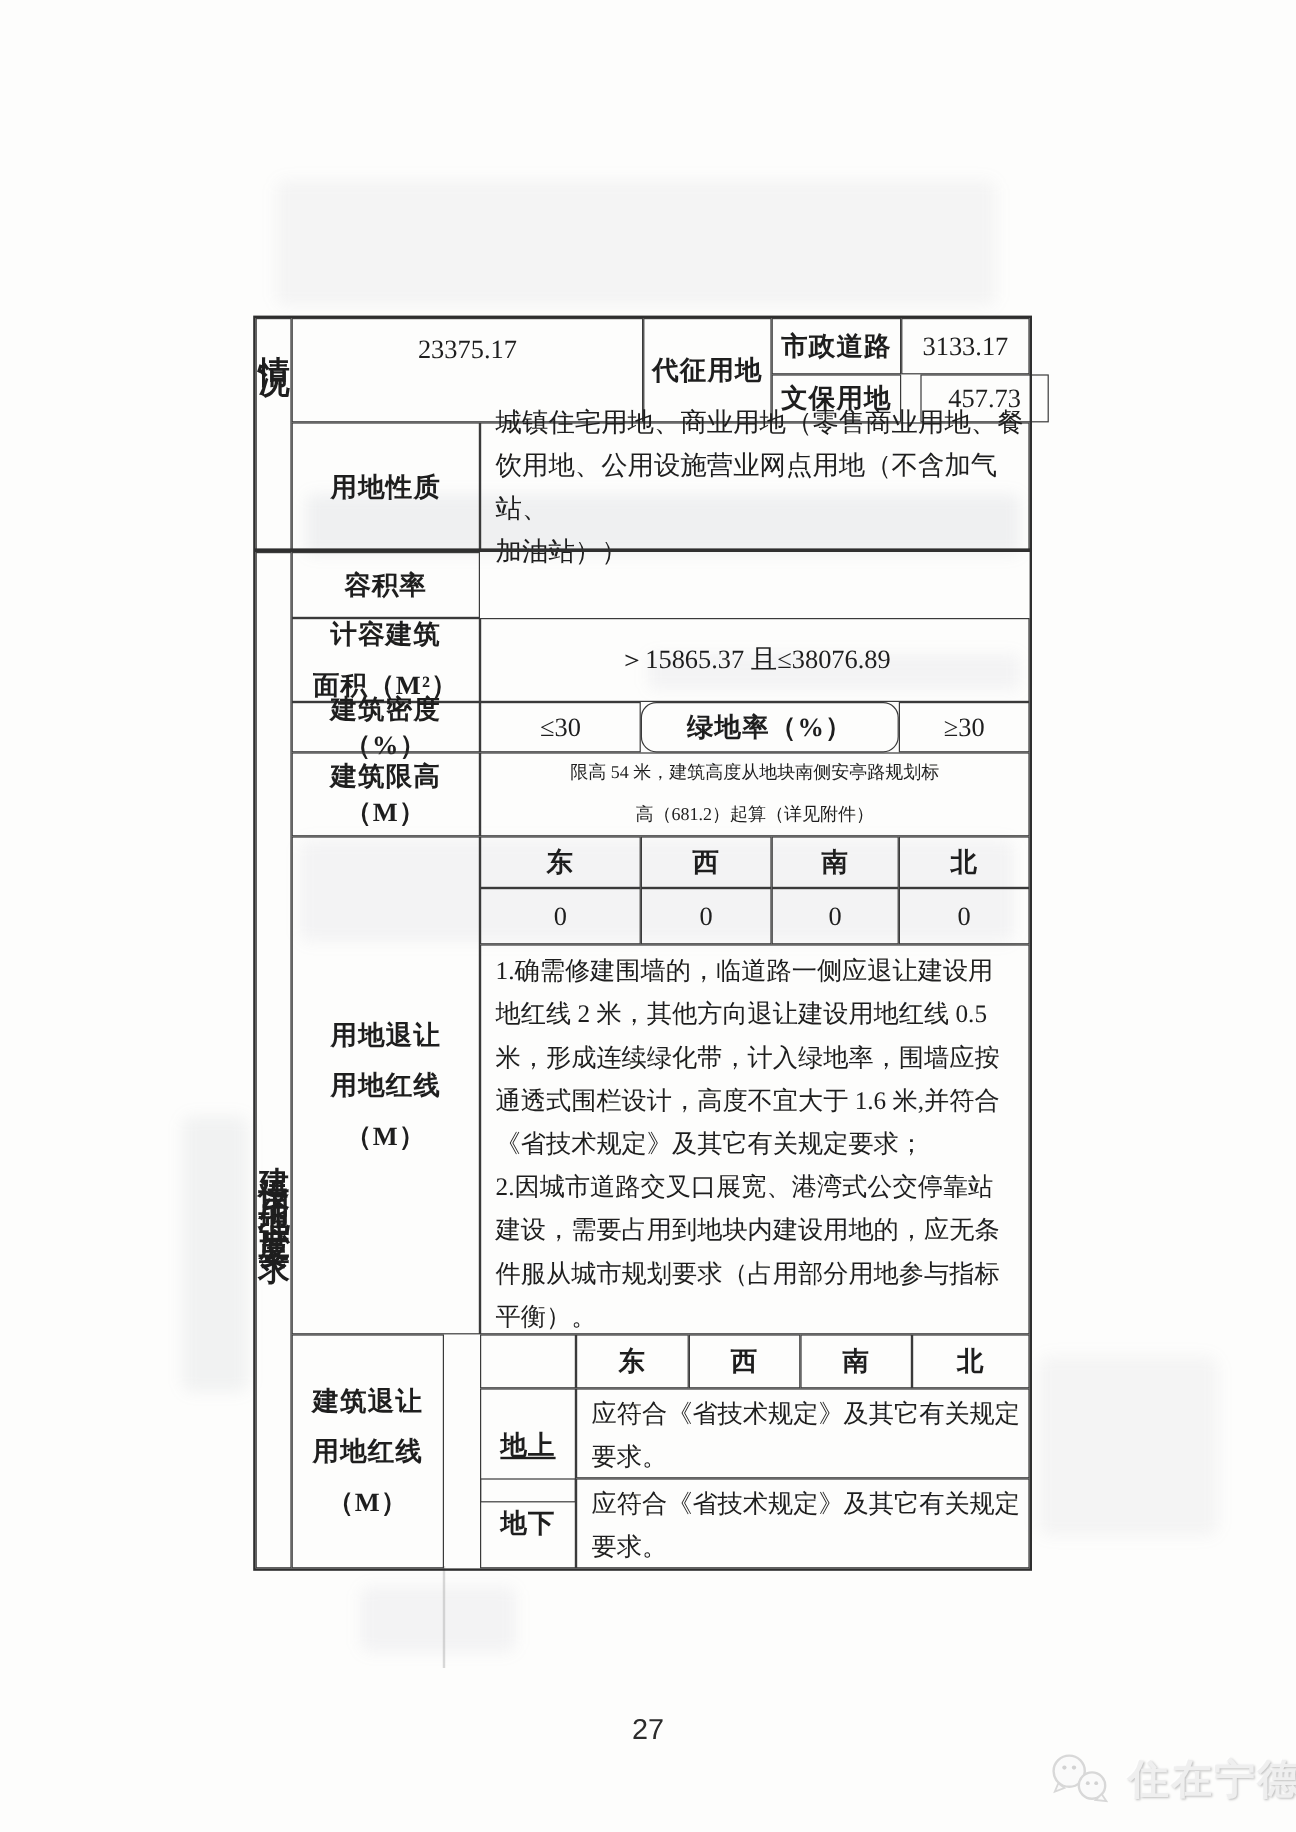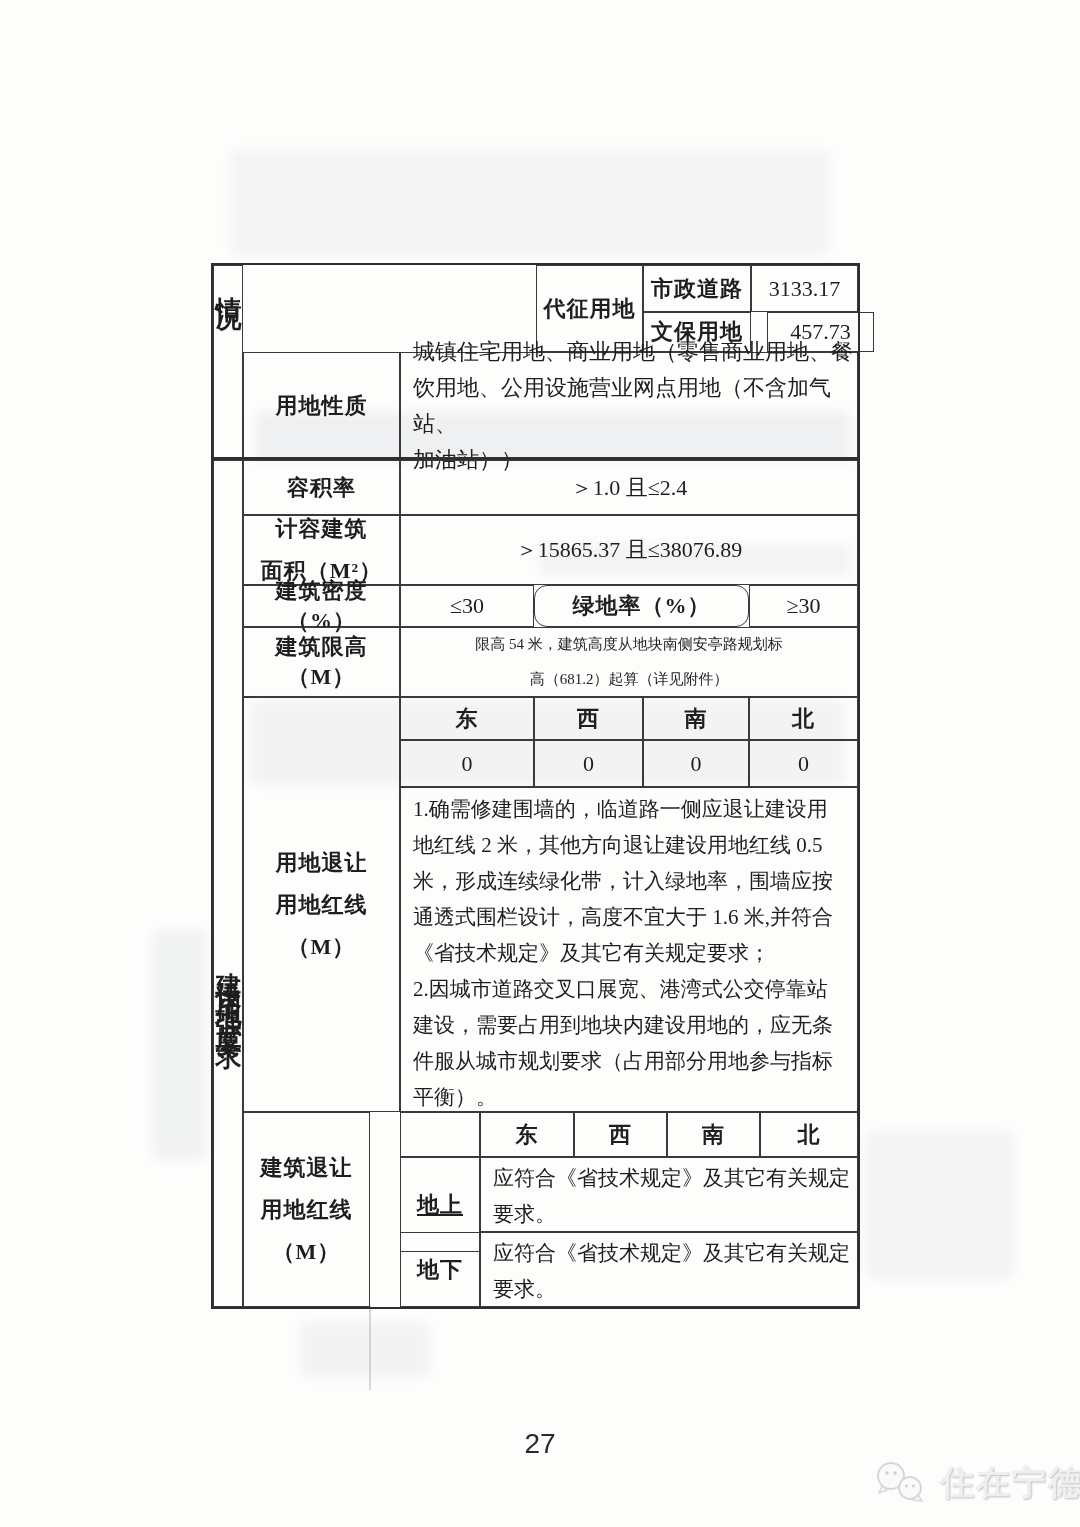--- a/index.html
+++ b/index.html
@@ -60,21 +60,21 @@
   .twoline{line-height:42px;}
   .heightval{font-size:15px;line-height:35px;white-space:pre-line;}
   .ugval{
     font-size:21px;line-height:36px;white-space:pre-line;
     justify-content:flex-start;text-align:left;
     padding:2px 6px 16px 12px;align-items:flex-start;
   }
   .footer-page{
     position:absolute;left:0;top:1428px;width:1080px;
     text-align:center;font-family:"Liberation Sans","DejaVu Sans",sans-serif;
-    font-size:28px;color:#2b2b2b;
+    font-size:24px;color:#2b2b2b;
   }
   .watermark{
     position:absolute;left:872px;top:1448px;width:200px;height:70px;
     display:flex;align-items:center;gap:10px;
   }
   .wm-text{
     font-family:"Liberation Sans","DejaVu Sans",sans-serif;
     font-size:34px;font-weight:700;color:#efefef;
     text-shadow:1px 1px 2px #bdbdbd,-1px -1px 1px #ffffff;
     letter-spacing:2px;white-space:nowrap;
@@ -97,33 +97,33 @@
   <div class="artifact-line" style="left:369px;top:1305px;height:85px;"></div>
 
   <div class="cell" style="left:213px;top:265px;width:30px;height:195px;align-items:flex-start;padding-top:10px;">
     <span class="vtext">情况</span>
   </div>
   <div class="cell" style="left:213px;top:460px;width:30px;height:847px;"></div>
   <div style="position:absolute;left:213px;top:952px;width:30px;height:330px;display:flex;justify-content:center;">
     <span class="vtext">建设用地强度要求</span>
   </div>
 
+  <div class="cell val" style="left:243px;top:265px;width:293px;height:87px;align-items:flex-start;padding-top:12px;">23375.17</div>
   <div class="cell lbl" style="left:536px;top:265px;width:107px;height:87px;">代征用地</div>
   <div class="cell lbl" style="left:643px;top:265px;width:108px;height:47px;">市政道路</div>
   <div class="cell val" style="left:751px;top:265px;width:107px;height:47px;">3133.17</div>
   <div class="cell lbl" style="left:643px;top:312px;width:108px;height:40px;">文保用地</div>
   <div class="cell val" style="left:751px;top:312px;width:107px;height:40px;margin-left:16px;">457.73</div>
 
   <div class="cell landuse-val" style="left:400px;top:352px;width:458px;height:108px;">城镇住宅用地、商业用地（零售商业用地、餐
 饮用地、公用设施营业网点用地（不含加气站、
 加油站））</div>
   <div class="cell lbl" style="left:243px;top:352px;width:157px;height:108px;">用地性质</div>
 
   <div class="cell lbl" style="left:243px;top:460px;width:157px;height:55px;">容积率</div>
-  <div class="cell val" style="left:400px;top:460px;width:458px;height:55px;">＞1.0 且≤2.4</div>
 
   <div class="cell lbl pre twoline" style="left:243px;top:515px;width:157px;height:70px;">计容建筑
 面积（M²）</div>
   <div class="cell val" style="left:400px;top:515px;width:458px;height:70px;">＞15865.37 且≤38076.89</div>
 
   <div class="cell lbl" style="left:243px;top:585px;width:157px;height:42px;">建筑密度（%）</div>
   <div class="cell val" style="left:400px;top:585px;width:134px;height:42px;">≤30</div>
   <div class="cell lbl" style="left:534px;top:585px;width:215px;height:42px;border-radius:13px;">绿地率（%）</div>
   <div class="cell val" style="left:749px;top:585px;width:109px;height:42px;">≥30</div>
 

